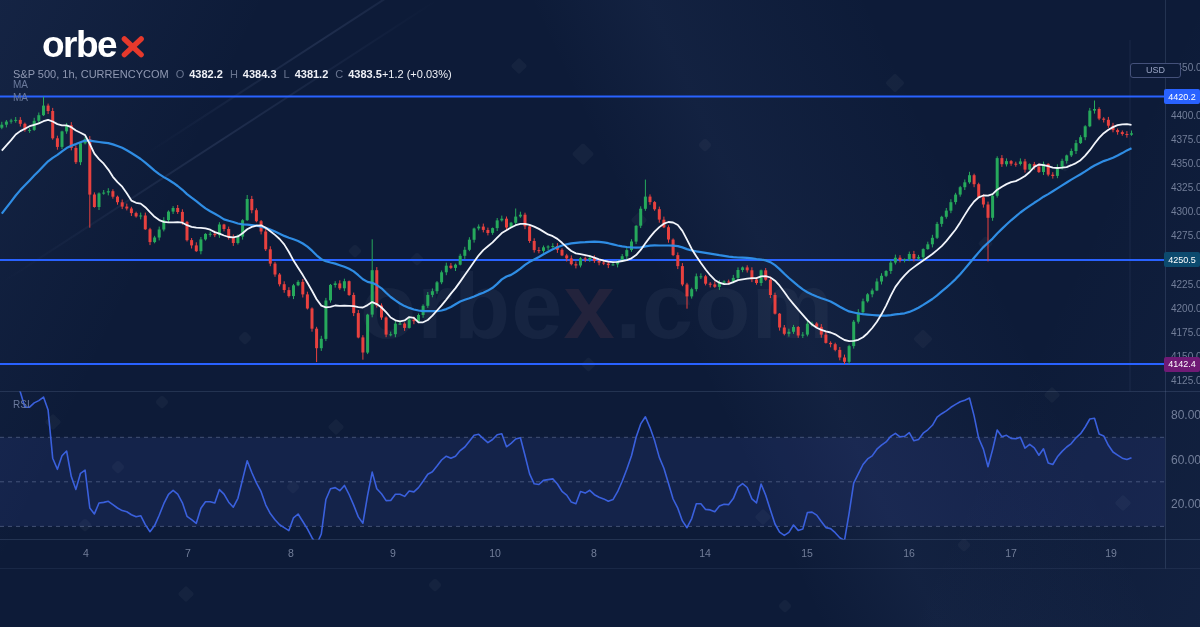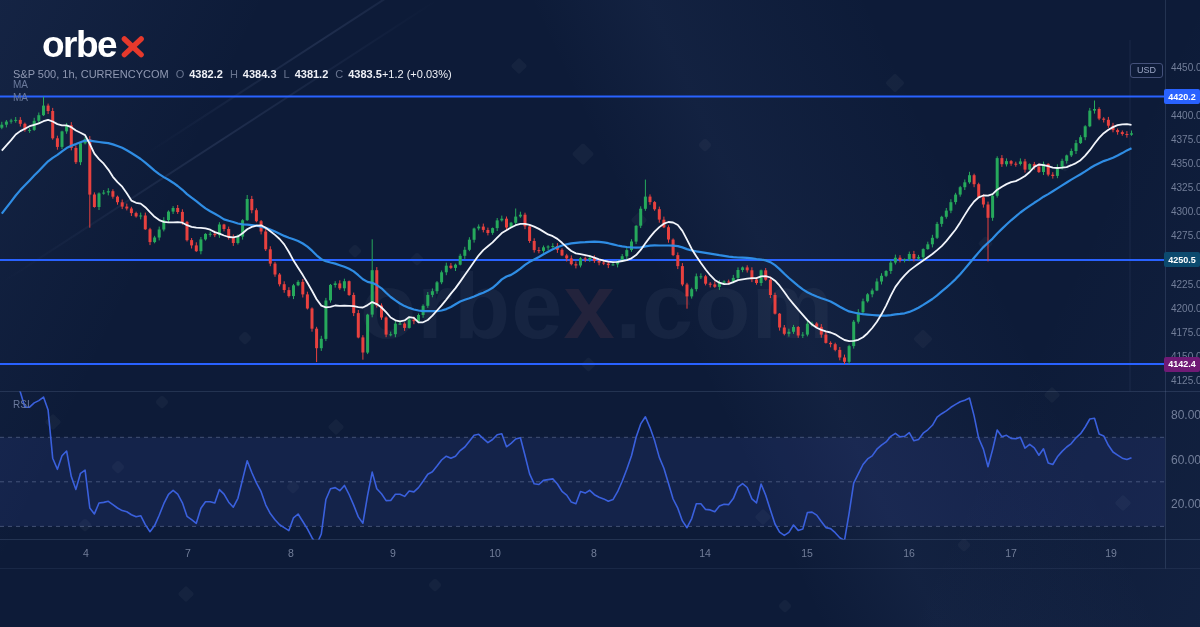--- a/index.html
+++ b/index.html
@@ -24,24 +24,24 @@
   .hdr{position:absolute;left:13px;top:68px;font-size:11px;z-index:4;white-space:nowrap;color:#8f98b2}
   .hdr .lbl{color:#68748f;margin-left:7px}
   .hdr .val{color:#eef0f6;font-weight:bold;margin-left:5px}
   .hdr .chg{color:#eef0f6;}
   .ma{position:absolute;left:13px;font-size:10px;color:#6b7a9c;z-index:4}
   .rsi-lbl{position:absolute;left:13px;top:399px;font-size:10px;color:#6b7a9c;z-index:4}
   .ptick{position:absolute;left:1171px;font-size:10px;color:#727e99;z-index:3;line-height:12px}
   .ttick{position:absolute;top:547px;font-size:10.5px;color:#727e99;transform:translateX(-50%);z-index:3}
   .rtick{position:absolute;left:1171px;font-size:12px;color:#727e99;z-index:3;line-height:12px}
   .chip{position:absolute;left:1164px;width:36px;height:15px;background:#2962ff;color:#fff;
-        font-size:9px;font-weight:bold;display:flex;align-items:center;justify-content:center;
+        font-size:9px;font-weight:normal;display:flex;align-items:center;justify-content:center;
         border-radius:2px;z-index:3;letter-spacing:0}
   .usd{position:absolute;left:1130px;top:63px;border:1px solid #44517a;border-radius:3px;
-       color:#9aa5c4;font-size:9px;padding:2px 6px;background:#0d1b38;z-index:4;line-height:1}
+       color:#9aa5c4;font-size:9px;padding:2px 15px;background:#0d1b38;z-index:4;line-height:1}
 </style>
 </head>
 <body>
 
 <div class="app">
 
   <div id="decor">
       <div class="deco" style="left: 575px; top: 146px; width: 16px; height: 16px;"></div>
       <div class="deco" style="left: 888px; top: 76px; width: 14px; height: 14px;"></div>
       <div class="deco" style="left: 633px; top: 214px; width: 12px; height: 12px;"></div>

